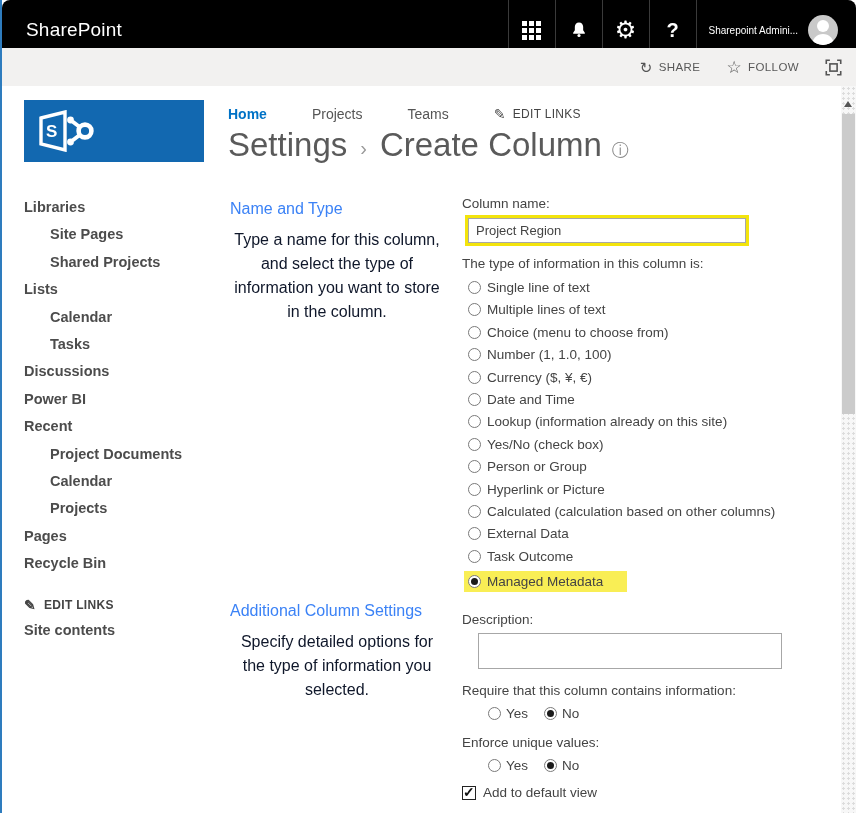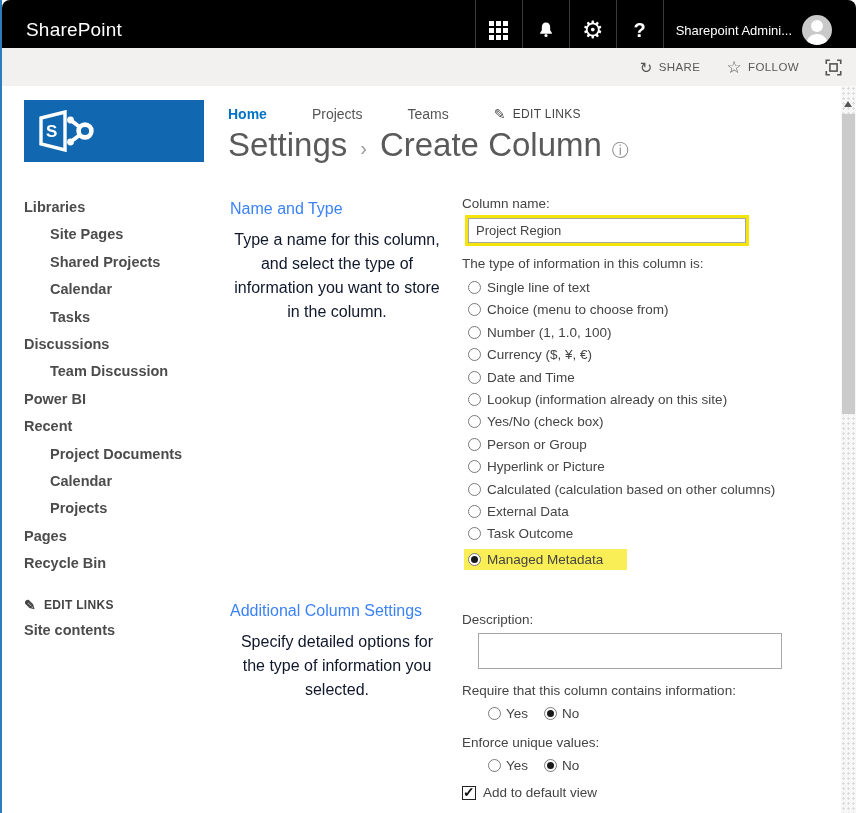--- a/index.html
+++ b/index.html
@@ -13,21 +13,21 @@
               display:flex; align-items:stretch;border-radius:8px; }
   .brand { display:flex; align-items:center; padding-left:24px; color:#fff; font-size:19px;
            font-weight:300; letter-spacing:.2px; }
   .sb-right { margin-left:auto; display:flex; align-items:stretch; }
   .sbcell { width:47px; display:flex; align-items:center; justify-content:center;
             border-left:1px solid #3a3a3a; color:#fff; cursor:pointer; }
   .waffle { display:grid; grid-template-columns:repeat(3,5px); grid-auto-rows:5px; gap:2px; }
   .waffle span { background:#fff; }
   .glyph-gear { font-size:24px; line-height:1; }
   .glyph-help { font-size:20px; font-weight:bold; }
-  .sb-user { display:flex; align-items:center; color:#fff; font-size:13px; padding:0 16px 0 12px;
+  .sb-user { display:flex; align-items:center; color:#fff; font-size:10px; padding:0 10px 0 12px;
              border-left:1px solid #3a3a3a; }
   .avatar { width:30px; height:30px; border-radius:50%; background:#c9c9c9; position:relative;
             overflow:hidden; margin:0 8px 0 10px; flex:none; }
   .avatar::before { content:""; position:absolute; top:5px; left:9px; width:12px; height:12px;
                     border-radius:50%; background:#fff; }
   .avatar::after { content:""; position:absolute; top:19px; left:4px; width:22px; height:14px;
                    border-radius:11px 11px 0 0; background:#fff; }
 
   
   .ribbon { position:absolute; top:48px; left:0; right:0; height:38px; background:#f2f1f0;
@@ -198,24 +198,24 @@
     <span class="crumb">Settings</span>
     <span class="sep">›</span>
     <span class="crumb">Create Column</span>
     <span class="info">ⓘ</span>
   </div>
 
   <div class="sidebar">
     <div class="s-item">Libraries</div>
     <div class="s-item ind">Site Pages</div>
     <div class="s-item ind">Shared Projects</div>
+    <div class="s-item">Lists</div>
     <div class="s-item ind">Calendar</div>
     <div class="s-item ind">Tasks</div>
     <div class="s-item">Discussions</div>
-    <div class="s-item ind">Team Discussion</div>
     <div class="s-item">Power BI</div>
     <div class="s-item">Recent</div>
     <div class="s-item ind">Project Documents</div>
     <div class="s-item ind">Calendar</div>
     <div class="s-item ind">Projects</div>
     <div class="s-item">Pages</div>
     <div class="s-item">Recycle Bin</div>
     <div class="s-edit">
       <span class="pencil">✎</span>
       <span>EDIT LINKS</span>
@@ -232,20 +232,24 @@
       <div class="field-label">Column name:</div>
       <input class="colname-input" type="text" value="Project Region" style="">
       <div class="field-label type-label">The type of information in this column is:</div>
       <div class="type-options">
         <div class="radio-row">
           <span class="radio"></span>
           <span class="rlabel">Single line of text</span>
         </div>
         <div class="radio-row">
           <span class="radio"></span>
+          <span class="rlabel">Multiple lines of text</span>
+        </div>
+        <div class="radio-row">
+          <span class="radio"></span>
           <span class="rlabel">Choice (menu to choose from)</span>
         </div>
         <div class="radio-row">
           <span class="radio"></span>
           <span class="rlabel">Number (1, 1.0, 100)</span>
         </div>
         <div class="radio-row">
           <span class="radio"></span>
           <span class="rlabel">Currency ($, ¥, €)</span>
         </div>

